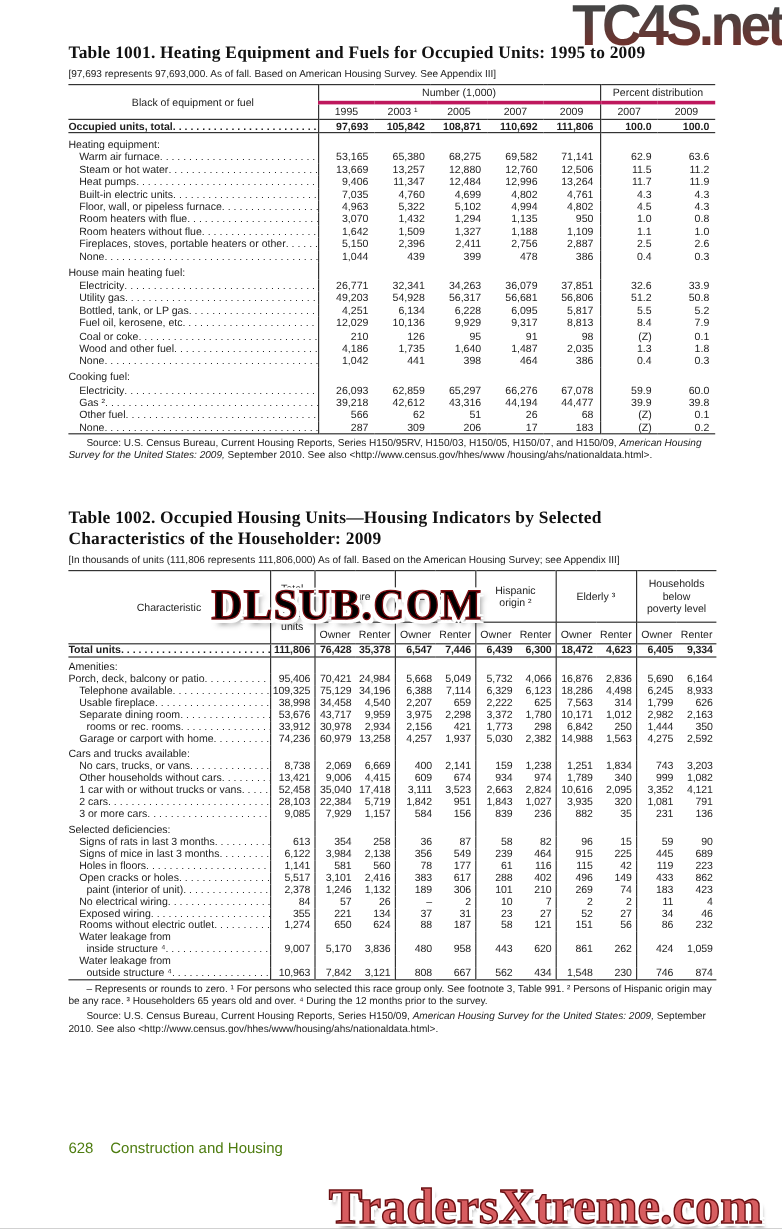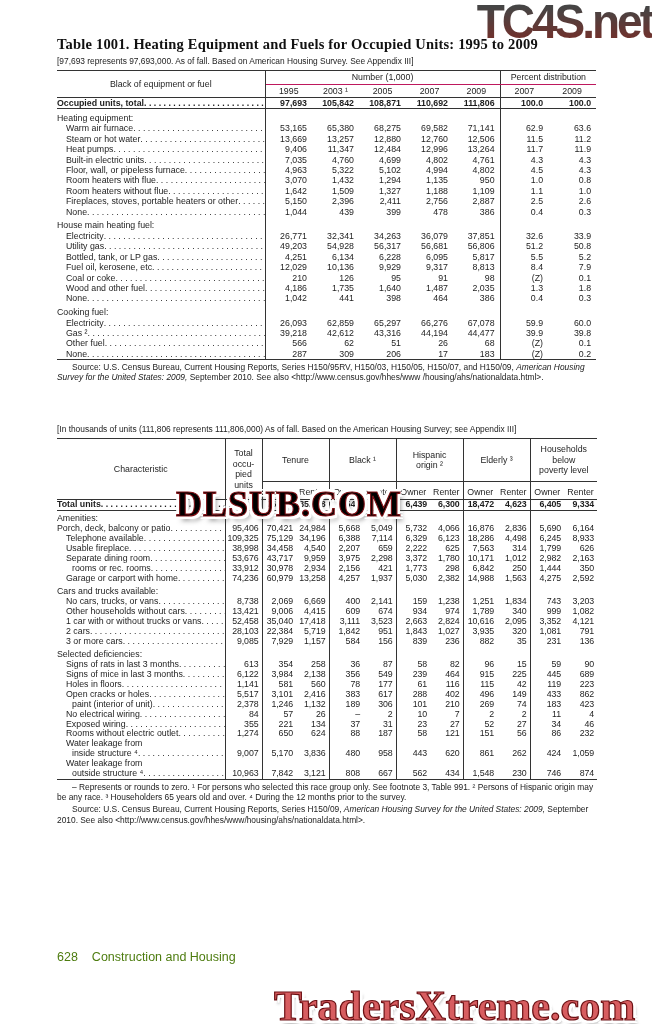--- a/index.html
+++ b/index.html
@@ -11,21 +11,21 @@
   h2.title{margin:0 0 3px 0;font-family:"Liberation Serif",serif;font-weight:700;
            font-size:14.5px;line-height:17px;color:#111;letter-spacing:.2px;}
   p.bracket{margin:0 0 4px 0;font-size:8.4px;line-height:10px;color:#222;}
   
   table.tbl{border-collapse:collapse;table-layout:fixed;width:539px;
             border-top:1px solid #333;border-bottom:1px solid #333;font-size:8.8px;color:#1d1d1d;}
   .tbl thead{border-bottom:1px solid #333;}
   .tbl th{font-weight:400;text-align:center;padding:1px 2px;line-height:10.5px;}
   th.stubhead{vertical-align:middle;}
   th.vr,td.vr{border-right:1px solid #333;}
-  th.ghead{border-bottom:1px solid #be185d;}
+  th.ghead{border-bottom:3px solid #be185d;}
   th.ghead2{border-bottom:1px solid #333;vertical-align:middle;height:40px;}
   th.tallhead{vertical-align:middle;}
   th.pre{white-space:pre-line;}
   th.or{height:14px;vertical-align:bottom;padding-bottom:2px;}
   td{padding:0;}
   td.stub{border-right:1px solid #333;overflow:hidden;}
   td.num{text-align:right;padding-right:5px;white-space:nowrap;}
   .t1001 td{line-height:10.4px;}
   .t1002 td{line-height:9.9px;}
   .t1002 td.num{padding-right:3px;letter-spacing:-.1px;}
@@ -451,20 +451,21 @@
             <td class="num vr">183</td>
             <td class="num">(Z)</td>
             <td class="num">0.2</td>
           </tr>
         </tbody>
     </table>
     <p class="fn"><span>Source: U.S. Census Bureau, Current Housing Reports, Series H150/95RV, H150/03, H150/05, H150/07, and H150/09, </span><i>American Housing Survey for the United States: 2009,</i><span> September 2010. See also &lt;http://www.census.gov/hhes/www /housing/ahs/nationaldata.html&gt;.</span></p>
   </div>
 
   <div class="block b2">
+    <h2 class="title">Table 1002. Occupied Housing Units—Housing Indicators by Selected Characteristics of the Householder: 2009</h2>
     <p class="bracket">[In thousands of units (111,806 represents 111,806,000) As of fall. Based on the American Housing Survey; see Appendix III]</p>
     <table class="tbl t1002">
       <colgroup>
         <col class="c-stub2">
           <col class="c-tot">
         <col class="c-o">
           <col class="c-r">
           <col class="c-o">
           <col class="c-r">
           <col class="c-o">

